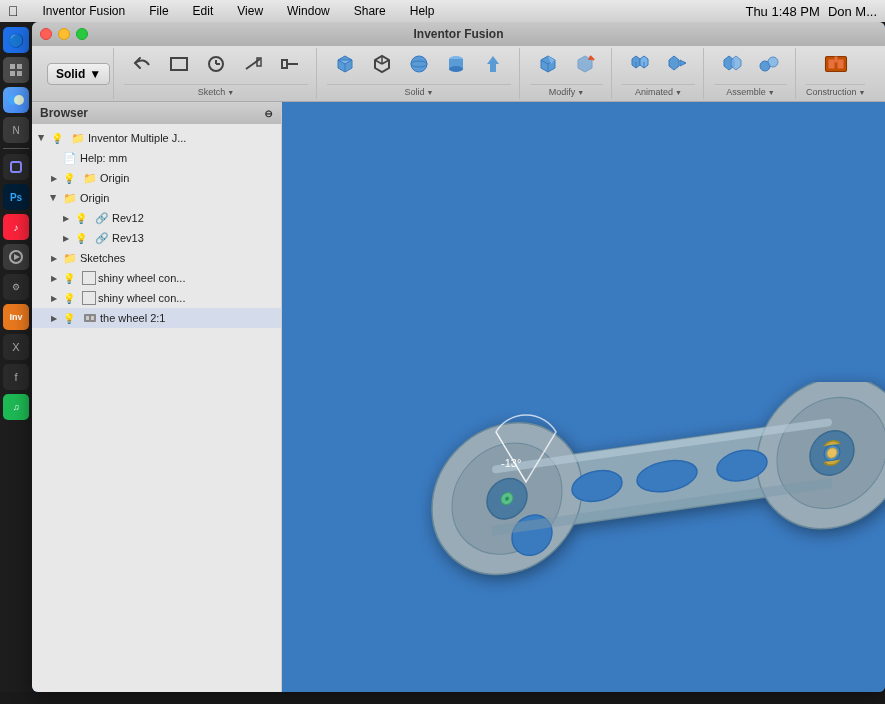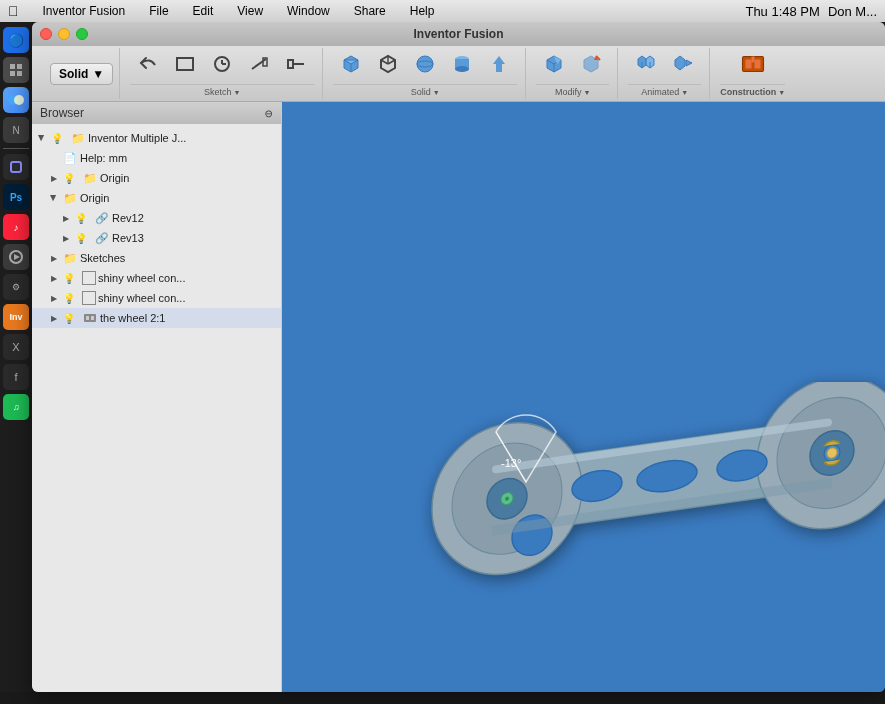--- a/index.html
+++ b/index.html
@@ -146,21 +146,21 @@
       background: #e8e8e8;
       border-right: 1px solid #ccc;
       height: 100%;
       overflow-y: auto;
     }
 
     .browser-header {
       background: linear-gradient(to bottom, #d0d0d0, #bbb);
       padding: 4px 8px;
       font-size: 12px;
-      font-weight: 400;
+      font-weight: 700;
       color: #333;
       display: flex;
       align-items: center;
       justify-content: space-between;
     }
 
     .browser-tree { padding: 4px 0; }
 
     .tree-item {
       display: flex;
@@ -478,22 +478,46 @@
             </svg>
           </div>
         </div>
       </div>
       <div class="tb-section-label">
         <span>Animated</span>
         <span style="font-size:7px;">▼</span>
       </div>
     </div>
 
-
-    <div class="toolbar-section" style="padding: 2px 8px; border-right: none; font-weight: bold;">
+    <div class="toolbar-section" style="padding: 2px 8px;">
+      <div class="tb-icons-row">
+        <div class="tb-icon-btn">
+          <div class="tb-icon">
+            <svg width="22" height="20" viewBox="0 0 22 20">
+              <polygon points="3,12 8,16 13,12 13,6 8,2 3,6" fill="#5b9bd5" stroke="#3a7abf" stroke-width="1"></polygon>
+              <polygon points="10,12 15,16 20,12 20,6 15,2 10,6" fill="#7ab4e8" stroke="#3a7abf" stroke-width="1" opacity="0.8"></polygon>
+            </svg>
+          </div>
+        </div>
+        <div class="tb-icon-btn">
+          <div class="tb-icon">
+            <svg width="22" height="20" viewBox="0 0 22 20">
+              <circle cx="7" cy="12" r="5" fill="#5b9bd5" stroke="#3a7abf" stroke-width="1"></circle>
+              <circle cx="15" cy="8" r="5" fill="#7ab4e8" stroke="#3a7abf" stroke-width="1" opacity="0.8"></circle>
+            </svg>
+          </div>
+        </div>
+      </div>
+      <div class="tb-section-label">
+        <span>Assemble</span>
+        <span style="font-size:7px;">▼</span>
+      </div>
+    </div>
+
+    <div class="toolbar-section" style="padding: 2px 8px; border-right: none;">
       <div class="tb-icons-row">
         <div class="tb-icon-btn">
           <div class="tb-icon">
             <svg width="32" height="28" viewBox="0 0 32 28">
               <rect x="2" y="4" width="28" height="20" rx="2" fill="#c05000" stroke="#8b3800" stroke-width="1.5"></rect>
               <rect x="6" y="8" width="8" height="12" fill="#e87040"></rect>
               <rect x="18" y="8" width="8" height="12" fill="#e87040"></rect>
               <rect x="14" y="4" width="4" height="8" fill="#e87040"></rect>
             </svg>
           </div>

